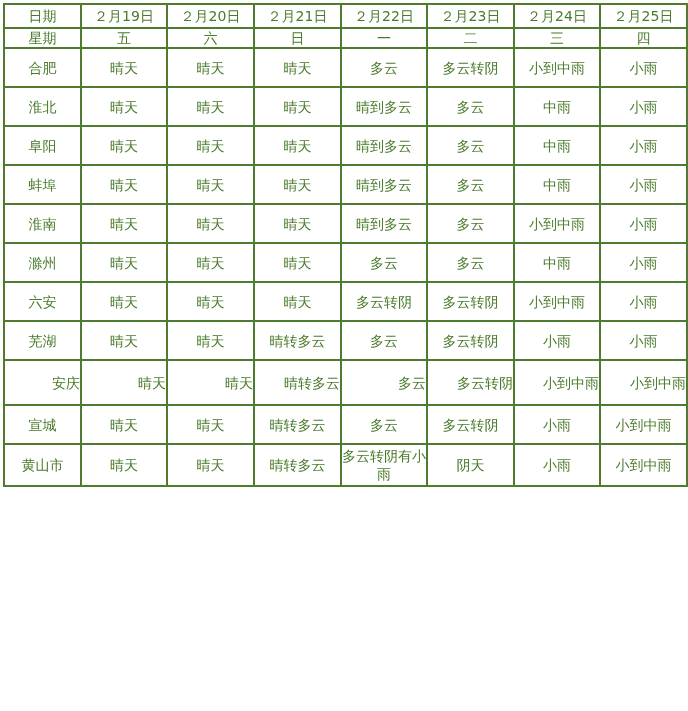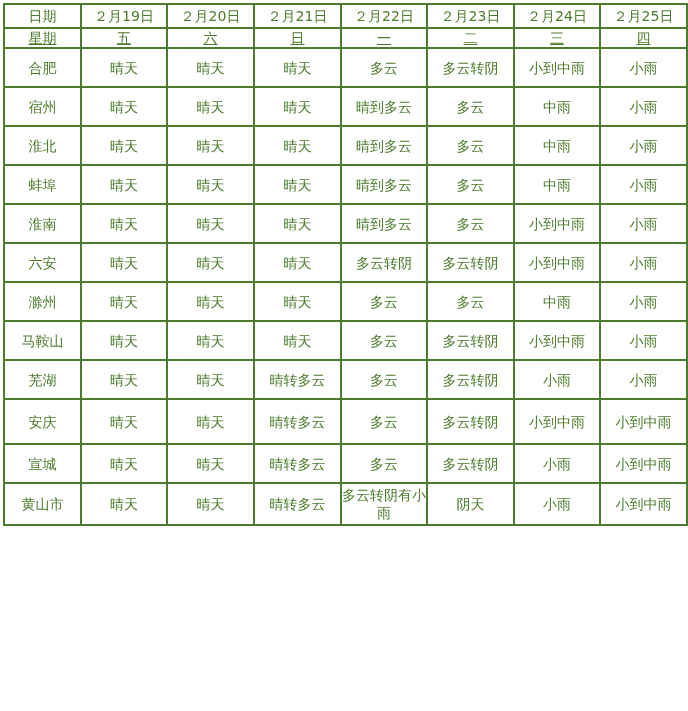--- a/index.html
+++ b/index.html
@@ -15,24 +15,24 @@
   }
   table.wx td {
     border: 2px solid #4f7b2e;
     text-align: center;
     vertical-align: middle;
     padding: 0;
     line-height: 18px;
     overflow: hidden;
   }
   tr.h1 td { height: 22px; }
-  tr.h2 td { height: 15px; text-decoration: underline; }
+  tr.h2 td { height: 15px; }
   tr.r td { height: 37px; }
   tr.r.tall td { height: 40px; }
-  tr.r.xtall td { height: 43px; }
+  tr.r.xtall td { height: 43px; text-align: right; }
 </style>
 </head>
 <body>
 
 <table class="wx">
   <colgroup>
     <col style="width:77px">
       <col style="width:86px">
       <col style="width:87px">
       <col style="width:87px">
@@ -66,31 +66,31 @@
         <td>合肥</td>
         <td>晴天</td>
         <td>晴天</td>
         <td>晴天</td>
         <td>多云</td>
         <td>多云转阴</td>
         <td>小到中雨</td>
         <td>小雨</td>
       </tr>
       <tr class="r">
-        <td>宿州</td>
+        <td>淮北</td>
         <td>晴天</td>
         <td>晴天</td>
         <td>晴天</td>
         <td>晴到多云</td>
         <td>多云</td>
         <td>中雨</td>
         <td>小雨</td>
       </tr>
       <tr class="r">
-        <td>淮北</td>
+        <td>阜阳</td>
         <td>晴天</td>
         <td>晴天</td>
         <td>晴天</td>
         <td>晴到多云</td>
         <td>多云</td>
         <td>中雨</td>
         <td>小雨</td>
       </tr>
       <tr class="r">
         <td>蚌埠</td>
@@ -106,45 +106,35 @@
         <td>淮南</td>
         <td>晴天</td>
         <td>晴天</td>
         <td>晴天</td>
         <td>晴到多云</td>
         <td>多云</td>
         <td>小到中雨</td>
         <td>小雨</td>
       </tr>
       <tr class="r">
-        <td>六安</td>
-        <td>晴天</td>
-        <td>晴天</td>
-        <td>晴天</td>
-        <td>多云转阴</td>
-        <td>多云转阴</td>
-        <td>小到中雨</td>
-        <td>小雨</td>
-      </tr>
-      <tr class="r">
         <td>滁州</td>
         <td>晴天</td>
         <td>晴天</td>
         <td>晴天</td>
         <td>多云</td>
         <td>多云</td>
         <td>中雨</td>
         <td>小雨</td>
       </tr>
       <tr class="r">
-        <td>马鞍山</td>
+        <td>六安</td>
         <td>晴天</td>
         <td>晴天</td>
         <td>晴天</td>
-        <td>多云</td>
+        <td>多云转阴</td>
         <td>多云转阴</td>
         <td>小到中雨</td>
         <td>小雨</td>
       </tr>
       <tr class="r">
         <td>芜湖</td>
         <td>晴天</td>
         <td>晴天</td>
         <td>晴转多云</td>
         <td>多云</td>

